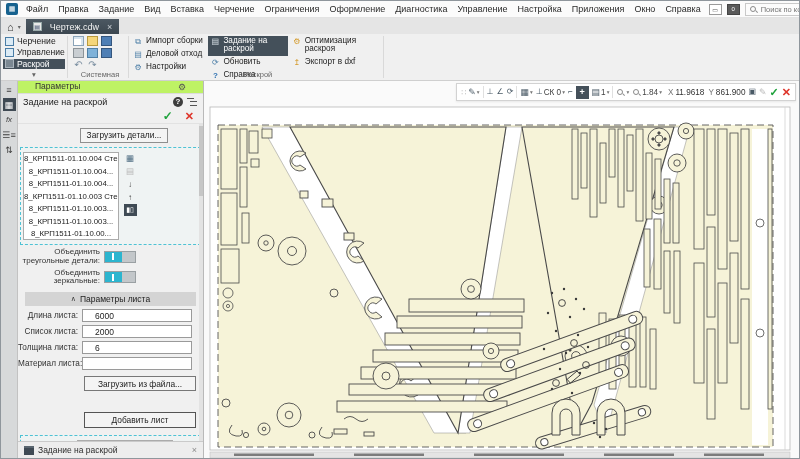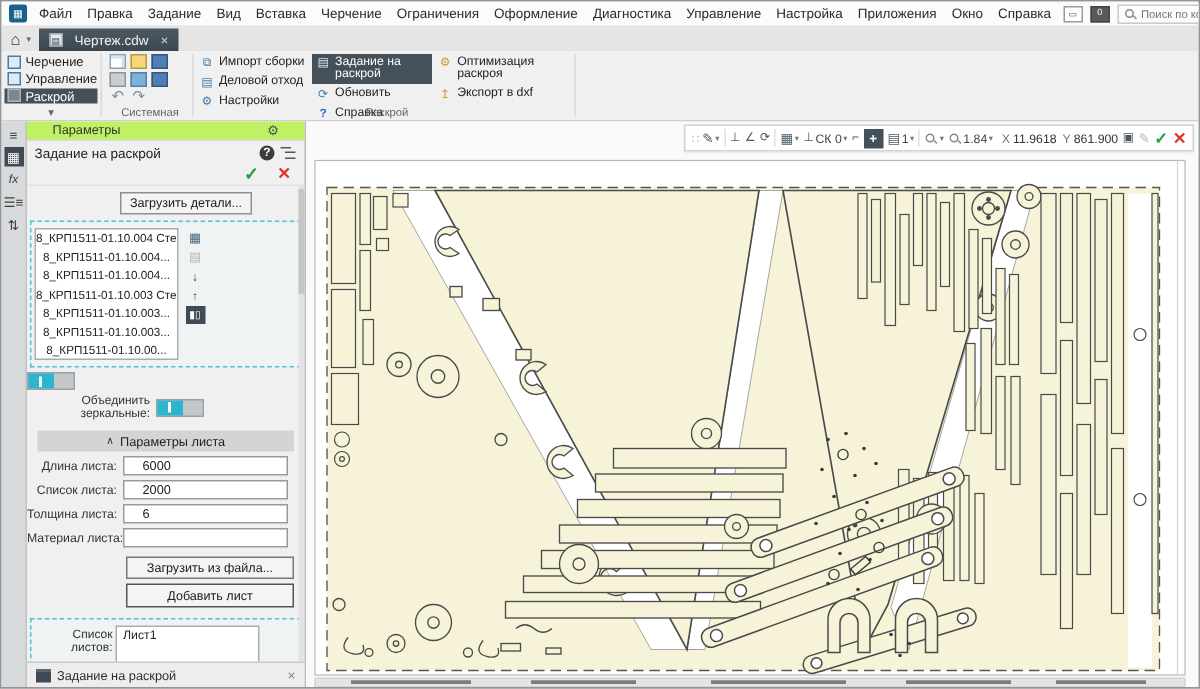--- a/index.html
+++ b/index.html
@@ -91,21 +91,21 @@
   .tog-label{width:86px;text-align:right;font-size:8px;color:#333;line-height:1.1;padding-right:4px}
   .switch{width:32px;height:12px;background:#c3c7ca;border:1px solid #9aa0a3;position:relative;flex:0 0 auto}
   .switch .on{position:absolute;left:0;top:0;bottom:0;width:55%;background:#2cb5cf;display:flex;align-items:center;justify-content:center}
   .switch .on::after{content:"";width:2px;height:7px;background:#fff}
   .sectionbar{margin:6px 7px 0;height:14px;background:#d4d4d4;display:flex;align-items:center;justify-content:center;gap:4px;font-size:8.5px;color:#222}
   .sectionbar .chev{font-size:7px;color:#333}
   .frow{display:flex;align-items:center;margin:3px 0}
   .flabel{width:64px;text-align:right;font-size:8.2px;color:#333;padding-right:4px;white-space:nowrap}
   .finput{width:110px;height:13px;border:1px solid #9a9a9a;background:#fff;font-size:8.5px;color:#222;padding:0 12px;font-family:inherit;outline:none}
   .btn-loadfile{width:112px;height:15px;margin:6px 0 0 66px;border:1px solid #777}
-  .btn-addsheet{width:112px;height:16px;margin:3px 0 0 66px;border:1px solid #555}
+  .btn-addsheet{width:112px;height:16px;margin:21px 0 0 66px;border:1px solid #555}
   .grp-sheets{margin-top:7px}
   .lb-sheets{width:96px;height:36px}
   .li-left{text-align:left;padding-left:4px;font-size:8.2px}
   .p-scroll{position:absolute;right:0;top:43px;bottom:17px;width:4px;background:#e3e3e3}
   .p-scroll::before{content:"";position:absolute;left:0;right:0;top:2px;height:70px;background:#c6c6c6}
   .p-footer{position:absolute;left:0;right:0;bottom:0;height:17px;background:#ededed;border-top:1px solid #cacaca;display:flex;align-items:center;gap:4px;padding:0 6px;font-size:8.5px;color:#2e2e2e}
   .flagic{width:10px;height:9px;background:#3f4a54;box-shadow:inset 0 2px 0 #5a6670}
   .p-footer .x{margin-left:auto;color:#8a8a8a;font-size:9px}
 
   
@@ -287,20 +287,21 @@
       <span class="iconcol">
         <span class="lcic">▦</span>
         <span class="lcic gray">▤</span>
         <span class="lcic arrows">↓</span>
         <span class="lcic arrows">↑</span>
         <span class="lcic darkblk">▮▯</span>
       </span>
     </div>
 
     <div class="togglerow">
+      <span class="tog-label">Объединить треугольные детали:</span>
       <span class="switch">
           <span class="on"></span>
         </span>
     </div>
     <div class="togglerow">
       <span class="tog-label">Объединить зеркальные:</span>
       <span class="switch">
           <span class="on"></span>
         </span>
     </div>

